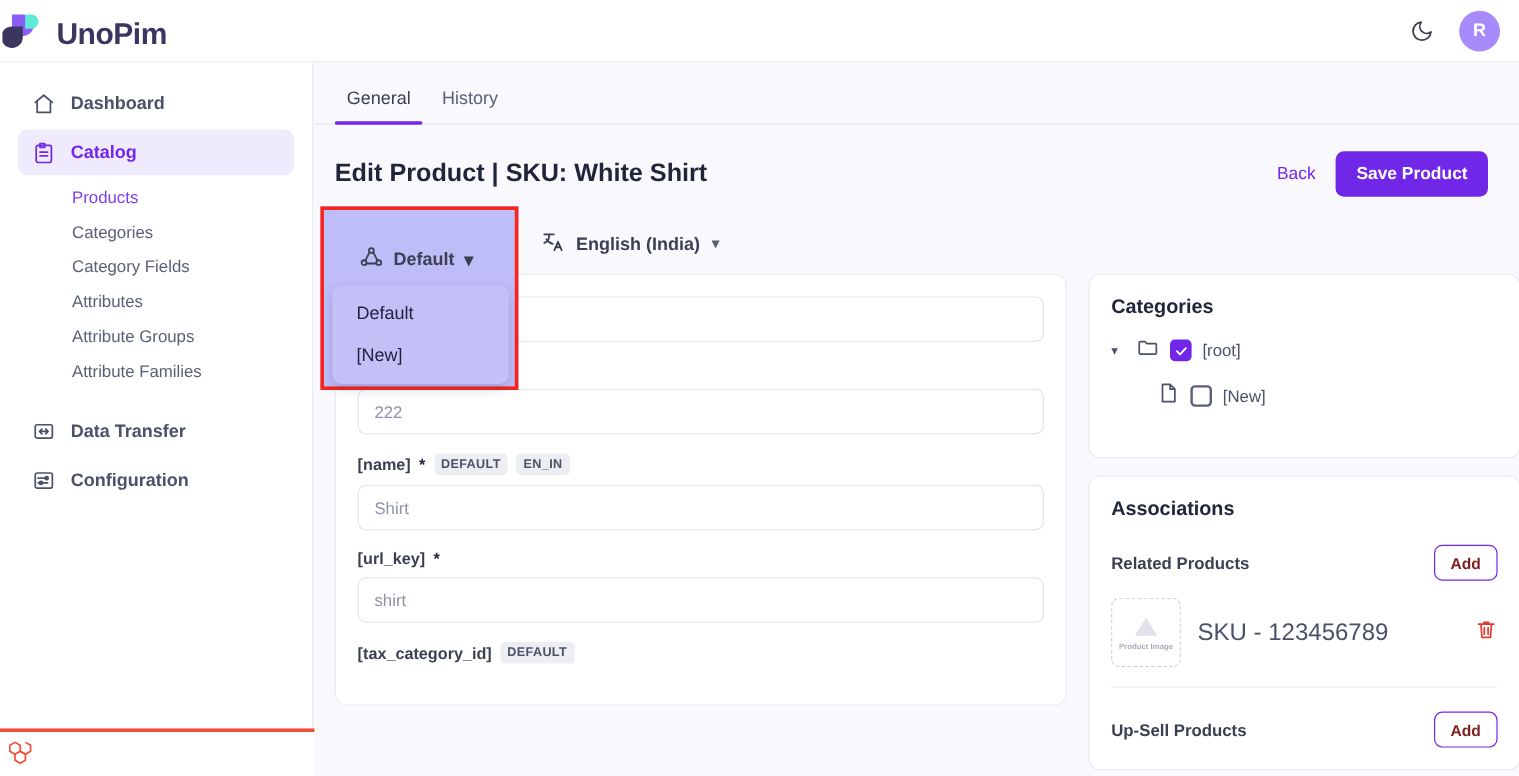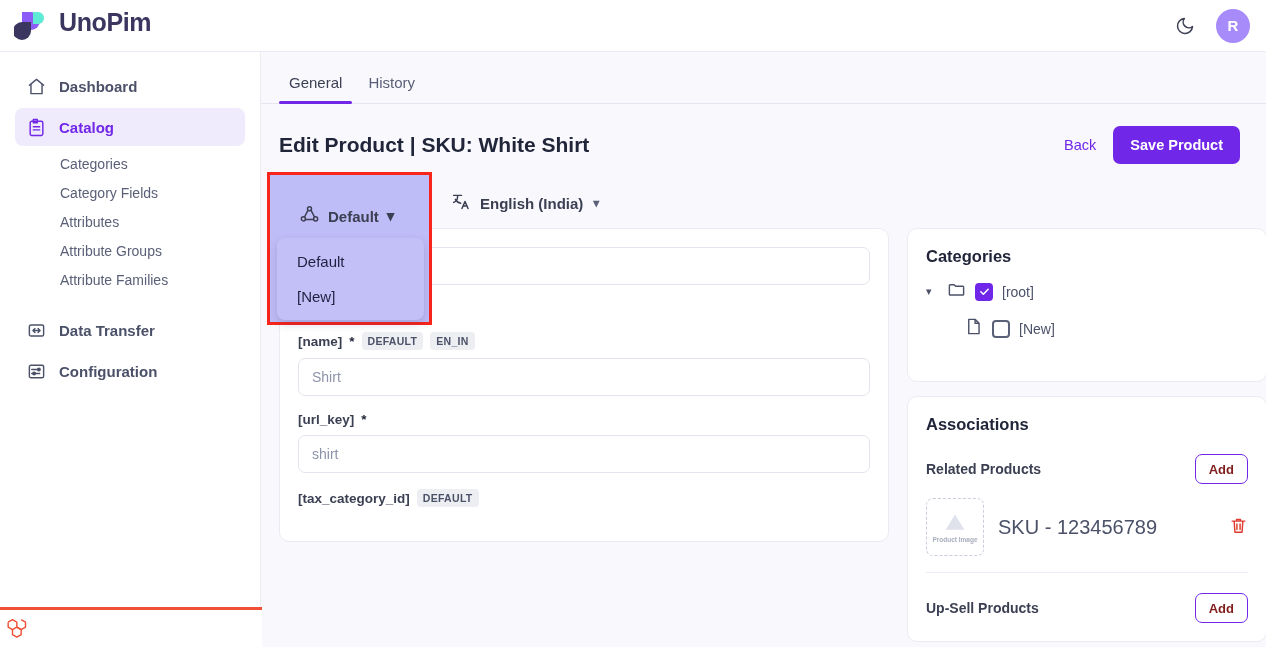--- a/index.html
+++ b/index.html
@@ -10,21 +10,21 @@
     overflow: hidden;
   }
   body { position: relative; }
 
   
   .topbar {
     position: absolute; left: 0; top: 0; width: 1266px; height: 52px;
     background: #ffffff; display: flex; align-items: center;
     border-bottom: 1px solid #eceaf3; z-index: 40;
   }
-  .brand { display: flex; align-items: flex-start; gap: 9px; padding-left: 14px; }
+  .brand { display: flex; align-items: flex-end; gap: 9px; padding-left: 2px; }
   .brand-mark { width: 36px; height: 36px; position: relative; }
   .brand-word { font-size: 25px; font-weight: 700; letter-spacing: -0.4px; color: #3b3660; }
   .topbar-right {
     margin-left: auto; display: flex; align-items: center; gap: 18px; padding-right: 16px;
   }
   .moon-btn { width: 26px; height: 26px; display: flex; align-items: center; justify-content: center; cursor: pointer; }
   .avatar {
     width: 34px; height: 34px; border-radius: 50%; background: #a78bfa;
     color: #fff; font-size: 15px; font-weight: 600;
     display: flex; align-items: center; justify-content: center; cursor: pointer;
@@ -219,20 +219,23 @@
     <span class="ico">
       <svg width="19" height="19" viewBox="0 0 24 24" fill="none" stroke="#7127e8" stroke-width="1.8" stroke-linecap="round" stroke-linejoin="round">
         <rect x="4" y="4" width="16" height="18" rx="2"></rect>
         <path d="M8 2h5v4H8z"></path>
           <path d="M8 11h8M8 15h8"></path>
       </svg>
     </span>
     <span>Catalog</span>
   </div>
 
+  <div class="sub-item active">
+    <span>Products</span>
+  </div>
   <div class="sub-item">
     <span>Categories</span>
   </div>
   <div class="sub-item">
     <span>Category Fields</span>
   </div>
   <div class="sub-item">
     <span>Attributes</span>
   </div>
   <div class="sub-item">
@@ -319,20 +322,21 @@
       <div class="card">
 
         <div class="field">
           <input class="input" placeholder="White Shirt" style="">
         </div>
 
         <div class="field">
           <div class="field-label">
             <span>[product_number]</span>
           </div>
+          <input class="input" placeholder="222" style="">
         </div>
 
         <div class="field">
           <div class="field-label">
             <span>[name]</span>
             <span class="req">*</span>
             <span class="chip">DEFAULT</span>
             <span class="chip">EN_IN</span>
           </div>
           <input class="input" placeholder="Shirt" style="">

